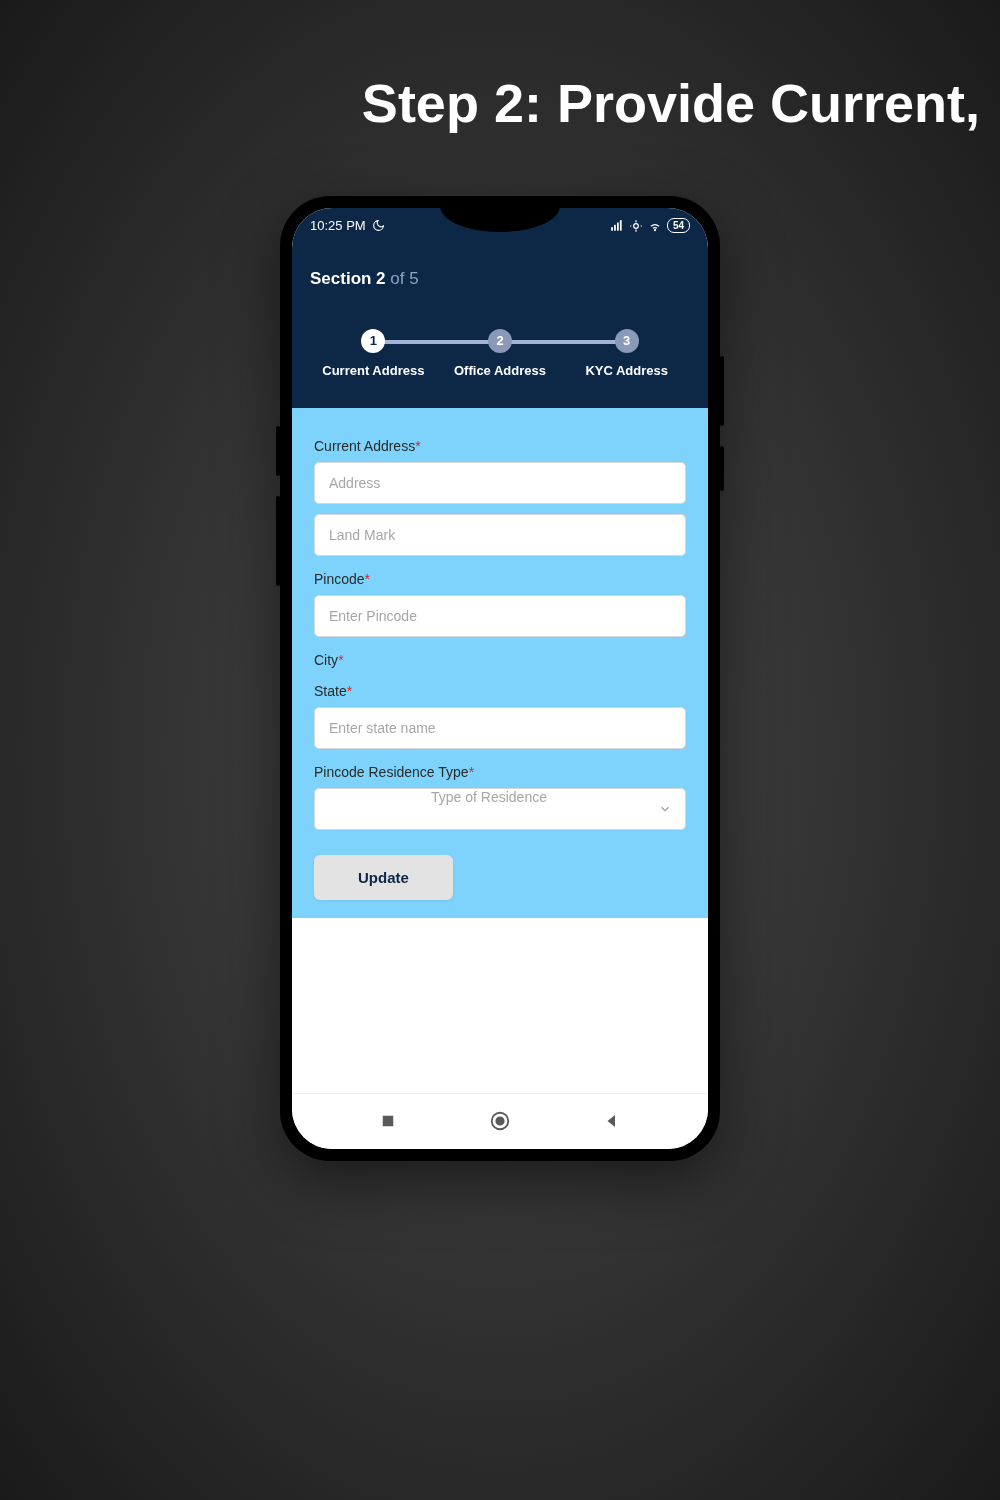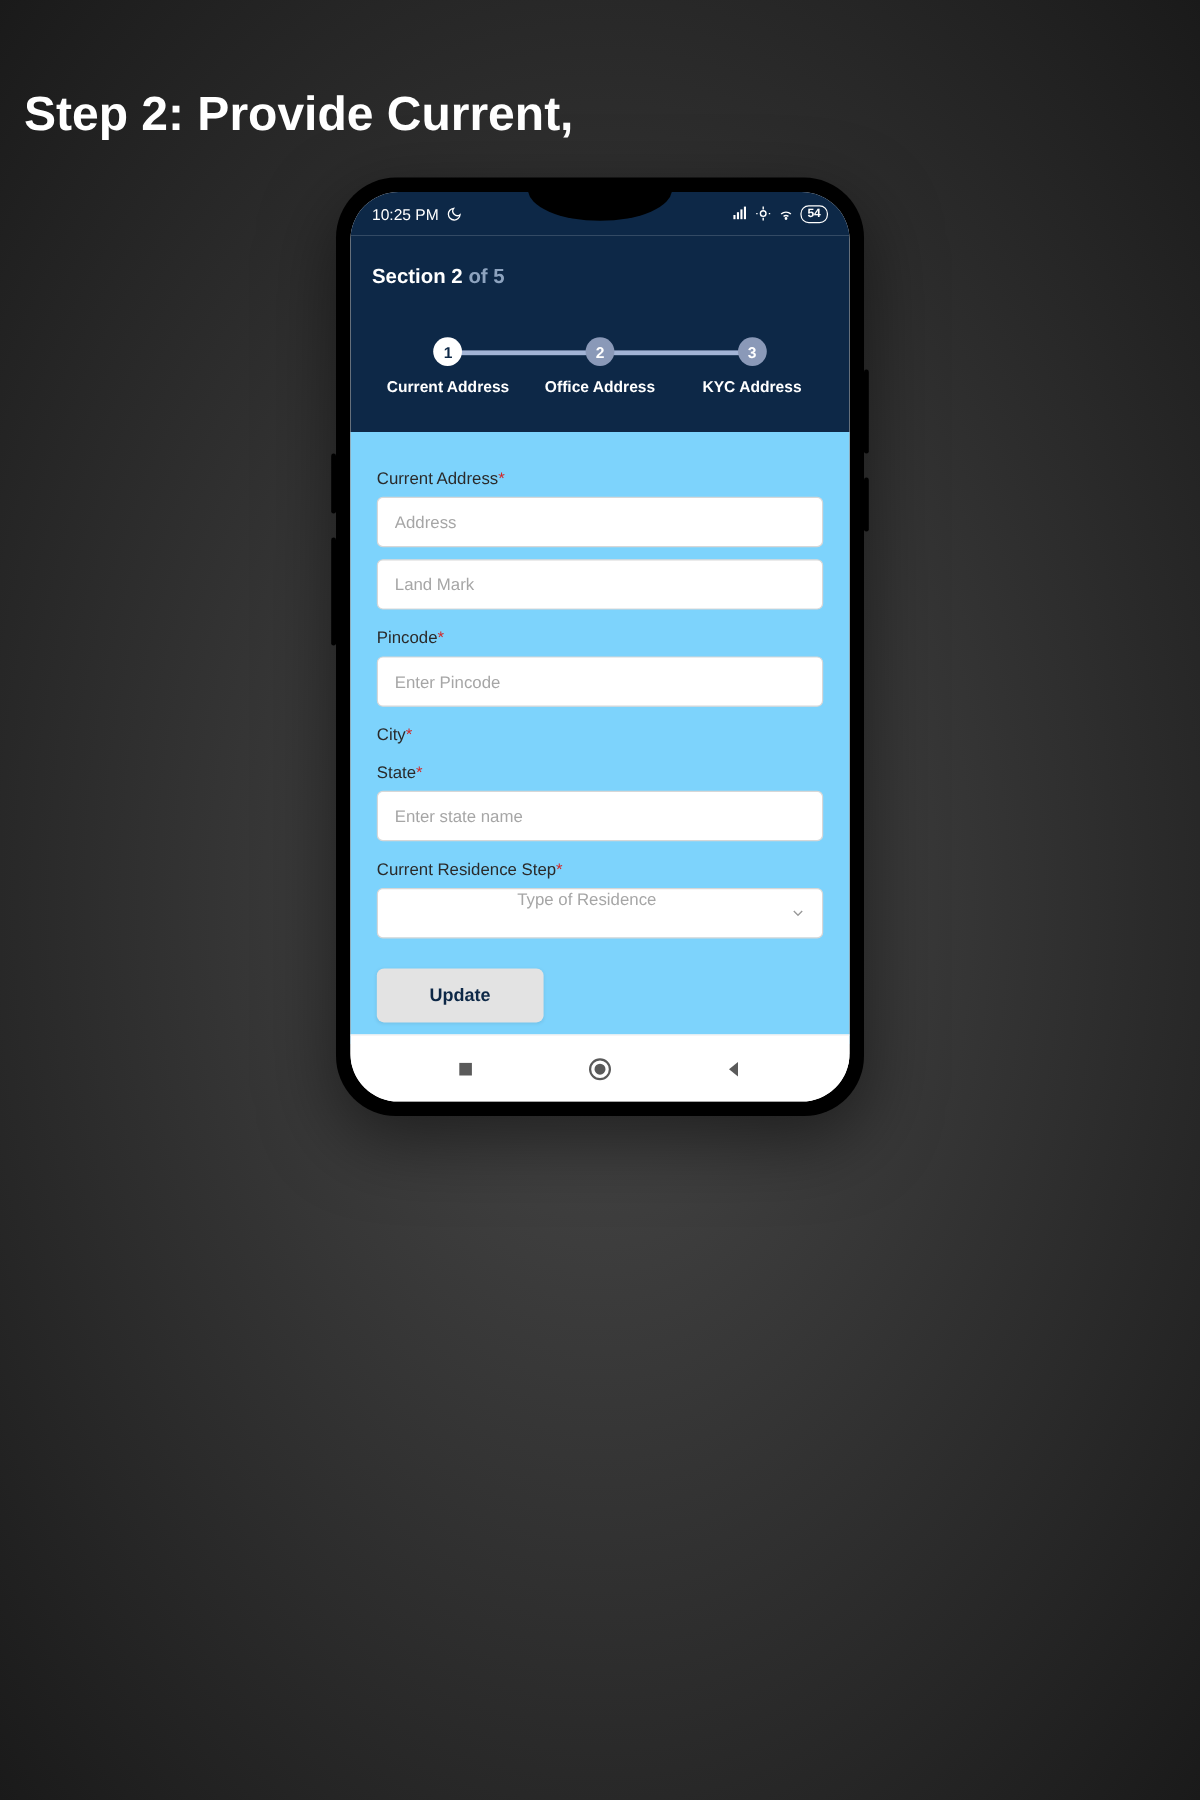--- a/index.html
+++ b/index.html
@@ -5,30 +5,30 @@
   * { margin: 0; padding: 0; box-sizing: border-box; }
   body {
     width: 1000px;
     height: 1500px;
     background: radial-gradient(ellipse at center, #4a4a4a 0%, #1a1a1a 100%);
     font-family: -apple-system, BlinkMacSystemFont, 'Segoe UI', Arial, sans-serif;
     overflow: hidden;
   }
   .page-title {
     color: #ffffff;
-    font-size: 40px;
+    font-size: 54px;
     font-weight: 700;
-    text-align: left;
+    text-align: right;
     padding: 70px 20px 0;
     line-height: 1.25;
   }
   .phone-frame {
     width: 440px;
-    height: 782px;
-    margin: 28px auto 0;
+    height: 965px;
+    margin: 58px auto 0;
     background: #000;
     border-radius: 50px;
     padding: 12px;
     position: relative;
     box-shadow: 0 20px 60px rgba(0,0,0,0.5);
   }
   .phone-side-btn {
     position: absolute;
     background: #000;
     border-radius: 3px;
@@ -79,21 +79,21 @@
     font-size: 10px;
     line-height: 13px;
     font-weight: 600;
   }
   .header-section {
     background: #0d2847;
     padding: 25px 18px 30px;
     color: #fff;
   }
   .section-title { font-size: 17px; font-weight: 700; }
-  .section-title .muted { color: #8da3bf; font-weight: 700; }
+  .section-title .muted { color: #8da3bf; font-weight: 400; }
   .stepper {
     margin-top: 40px;
     display: flex;
     align-items: flex-start;
     justify-content: space-between;
     position: relative;
   }
   .stepper-line {
     position: absolute;
     top: 11px;
@@ -282,21 +282,21 @@
       <div class="form-group">
         <label class="form-label"><span>City</span><span class="required">*</span></label>
       </div>
 
       <div class="form-group">
         <label class="form-label"><span>State</span><span class="required">*</span></label>
         <input class="form-input" type="text" placeholder="Enter state name" style="">
       </div>
 
       <div class="form-group">
-        <label class="form-label"><span>Current Residence Step</span><span class="required">*</span></label>
+        <label class="form-label"><span>Pincode Residence Type</span><span class="required">*</span></label>
         <div class="select-wrap">
           <div class="form-select">Type of Residence</div>
           <svg class="chevron" viewBox="0 0 24 24" fill="none" stroke="#9a9a9a" stroke-width="2">
               <polyline points="6 9 12 15 18 9"></polyline>
             </svg>
         </div>
       </div>
 
       <div class="update-row">
         <button class="update-btn">Update</button>

